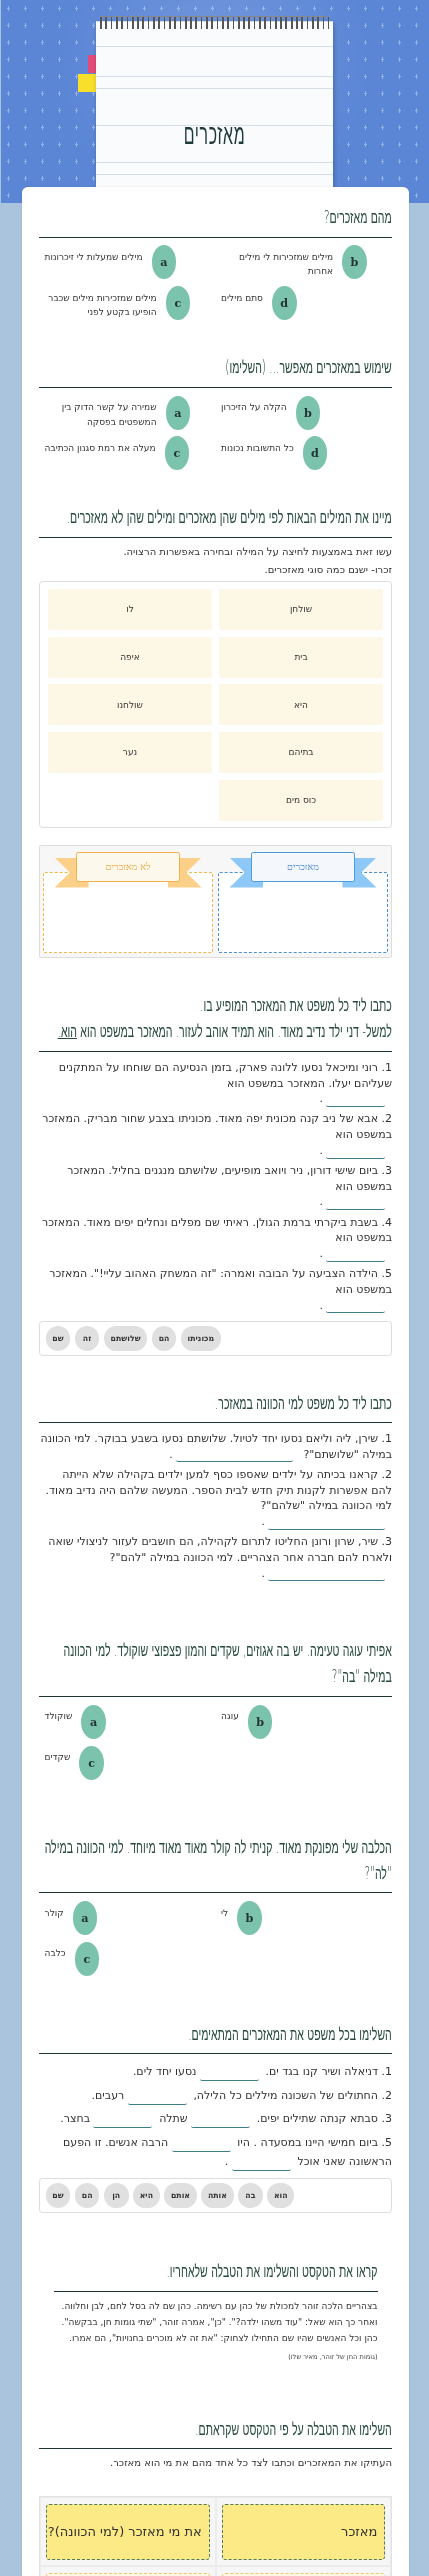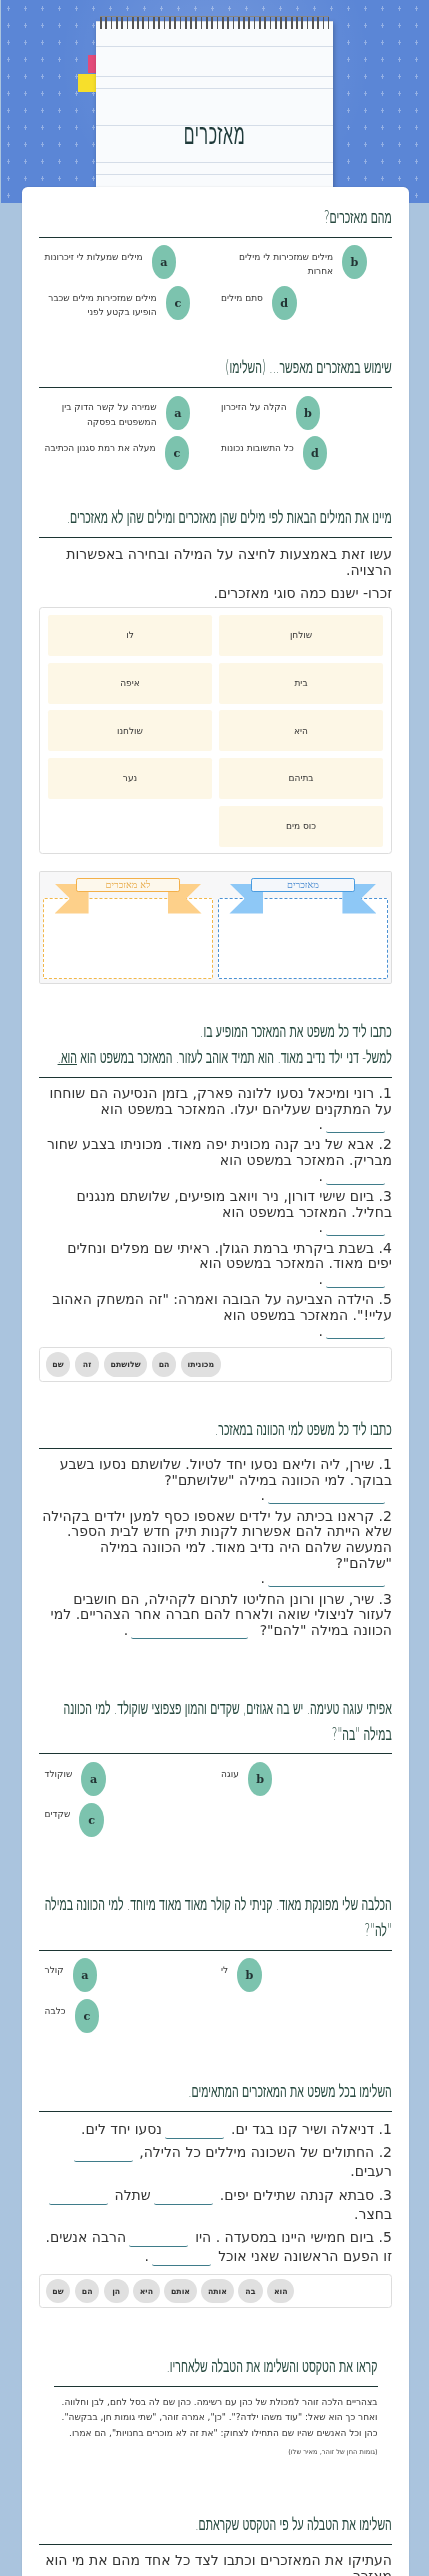--- a/index.html
+++ b/index.html
@@ -60,42 +60,42 @@
   .options { display: grid; grid-template-columns: 1fr 1fr; row-gap: 6.7px; direction: rtl; }
   .option { display: flex; flex-direction: row-reverse; justify-content: flex-end; align-items: flex-start; gap: 9px; direction: ltr; padding-left: 5.6px; }
   .option .bubble {
     flex: 0 0 24.6px; width: 24.6px; height: 34px; border-radius: 50%;
     background: #7cc3ae; display: flex; align-items: center; justify-content: center;
     font-family: "DejaVu Serif", serif; font-weight: bold; font-size: 11.2px; color: #233;
   }
   .option .otext { direction: rtl; text-align: right; font-size: 9px; line-height: 14.5px; padding-top: 4.5px; color: #333; max-width: 112px; }
   .option-wrap { display: flex; justify-content: flex-start; direction: ltr; }
 
-  .instr { font-size: 14px; color: #333; margin: 4.5px 0 6.7px; text-align: right; }
+  .instr { font-size: 10px; color: #333; margin: 4.5px 0 6.7px; text-align: right; }
   .sort-grid {
     border: 0.6px solid #ddd; border-radius: 3.4px; padding: 6.7px 7.8px;
     display: grid; grid-template-columns: 1fr 1fr; gap: 6.7px;
   }
   .sort-item { background: #fdf7e6; border-radius: 2.2px; height: 41px; display: flex; align-items: center; justify-content: center; font-size: 9px; color: #333; }
 
   .buckets { margin-top: 17px; border: 0.6px solid #ddd; background: #f7f7f8; border-radius: 1.7px; padding: 4.5px 3.4px 3.4px; display: flex; gap: 5.6px; height: 113px; }
   .bucket { flex: 1; position: relative; }
   .bucket .zone { position: absolute; left: 0; right: 0; top: 21px; bottom: 1.1px; border: 1.1px dashed; border-radius: 1.7px; background: #fff; }
   .bucket.blue .zone { border-color: #4a91d4; }
   .bucket.orange .zone { border-color: #f1b74a; }
   .ribbon-tail { position: absolute; top: 6.7px; width: 34px; height: 30px; }
   .bucket.blue .ribbon-tail { background: #8ec8f6; }
   .bucket.orange .ribbon-tail { background: #fdd08a; }
   .ribbon-tail.l { left: 11.2px; clip-path: polygon(0 0,100% 0,100% 100%,0 100%,45% 50%); }
   .ribbon-tail.r { right: 11.2px; clip-path: polygon(0 0,100% 0,55% 50%,100% 100%,0 100%); }
-  .ribbon { position: absolute; top: 1.1px; left: 50%; transform: translateX(-50%); width: 104px; height: 14px; border-radius: 2.2px; border: 1.1px solid; display: flex; align-items: center; justify-content: center; font-family: "DejaVu Serif", serif; font-size: 9.5px; }
+  .ribbon { position: absolute; top: 1.1px; left: 50%; transform: translateX(-50%); width: 104px; height: 30px; border-radius: 2.2px; border: 1.1px solid; display: flex; align-items: center; justify-content: center; font-family: "DejaVu Serif", serif; font-size: 9.5px; }
   .bucket.blue .ribbon { border-color: #4a9ce0; background: #f4f7fb; color: #4a8bd0; }
   .bucket.orange .ribbon { border-color: #f3b04a; background: #fdf8ec; color: #e8aa48; }
 
-  .qlist { font-size: 14px; line-height: 15.7px; color: #333; text-align: right; }
+  .qlist { font-size: 11px; line-height: 15.7px; color: #333; text-align: right; }
   .q { margin-bottom: 4.5px; }
   .blank { display: inline-block; width: 59px; height: 12.3px; border-bottom: 0.8px solid #3f7c8a; vertical-align: bottom; margin: 0 6.7px 0 3.4px; border-radius: 0 0 2.2px 2.2px; }
   .blank.wide { width: 117px; }
   .wordbank { border: 0.6px solid #ddd; border-radius: 3.4px; padding: 3.9px 5.6px; display: flex; direction: ltr; gap: 4.5px; margin-top: 7.8px; }
   .chip { background: #e0e0e0; border-radius: 12.3px; height: 24.6px; min-width: 24.6px; padding: 0 6.7px; display: flex; align-items: center; justify-content: center; font-weight: bold; font-size: 7.8px; color: #333; }
 
   .reading { font-size: 9px; line-height: 15.7px; color: #333; text-align: right; padding: 0 14.5px; }
   .reading .cite { font-size: 6.7px; color: #444; margin-top: 3.4px; }
   .table-grid { margin-top: 28px; border: 0.6px solid #e2e2e2; background: #f6f6f7; display: grid; grid-template-columns: 1fr 1fr; }
   .tcell { padding: 5.6px 5px; border: 0.6px solid #ececec; }

